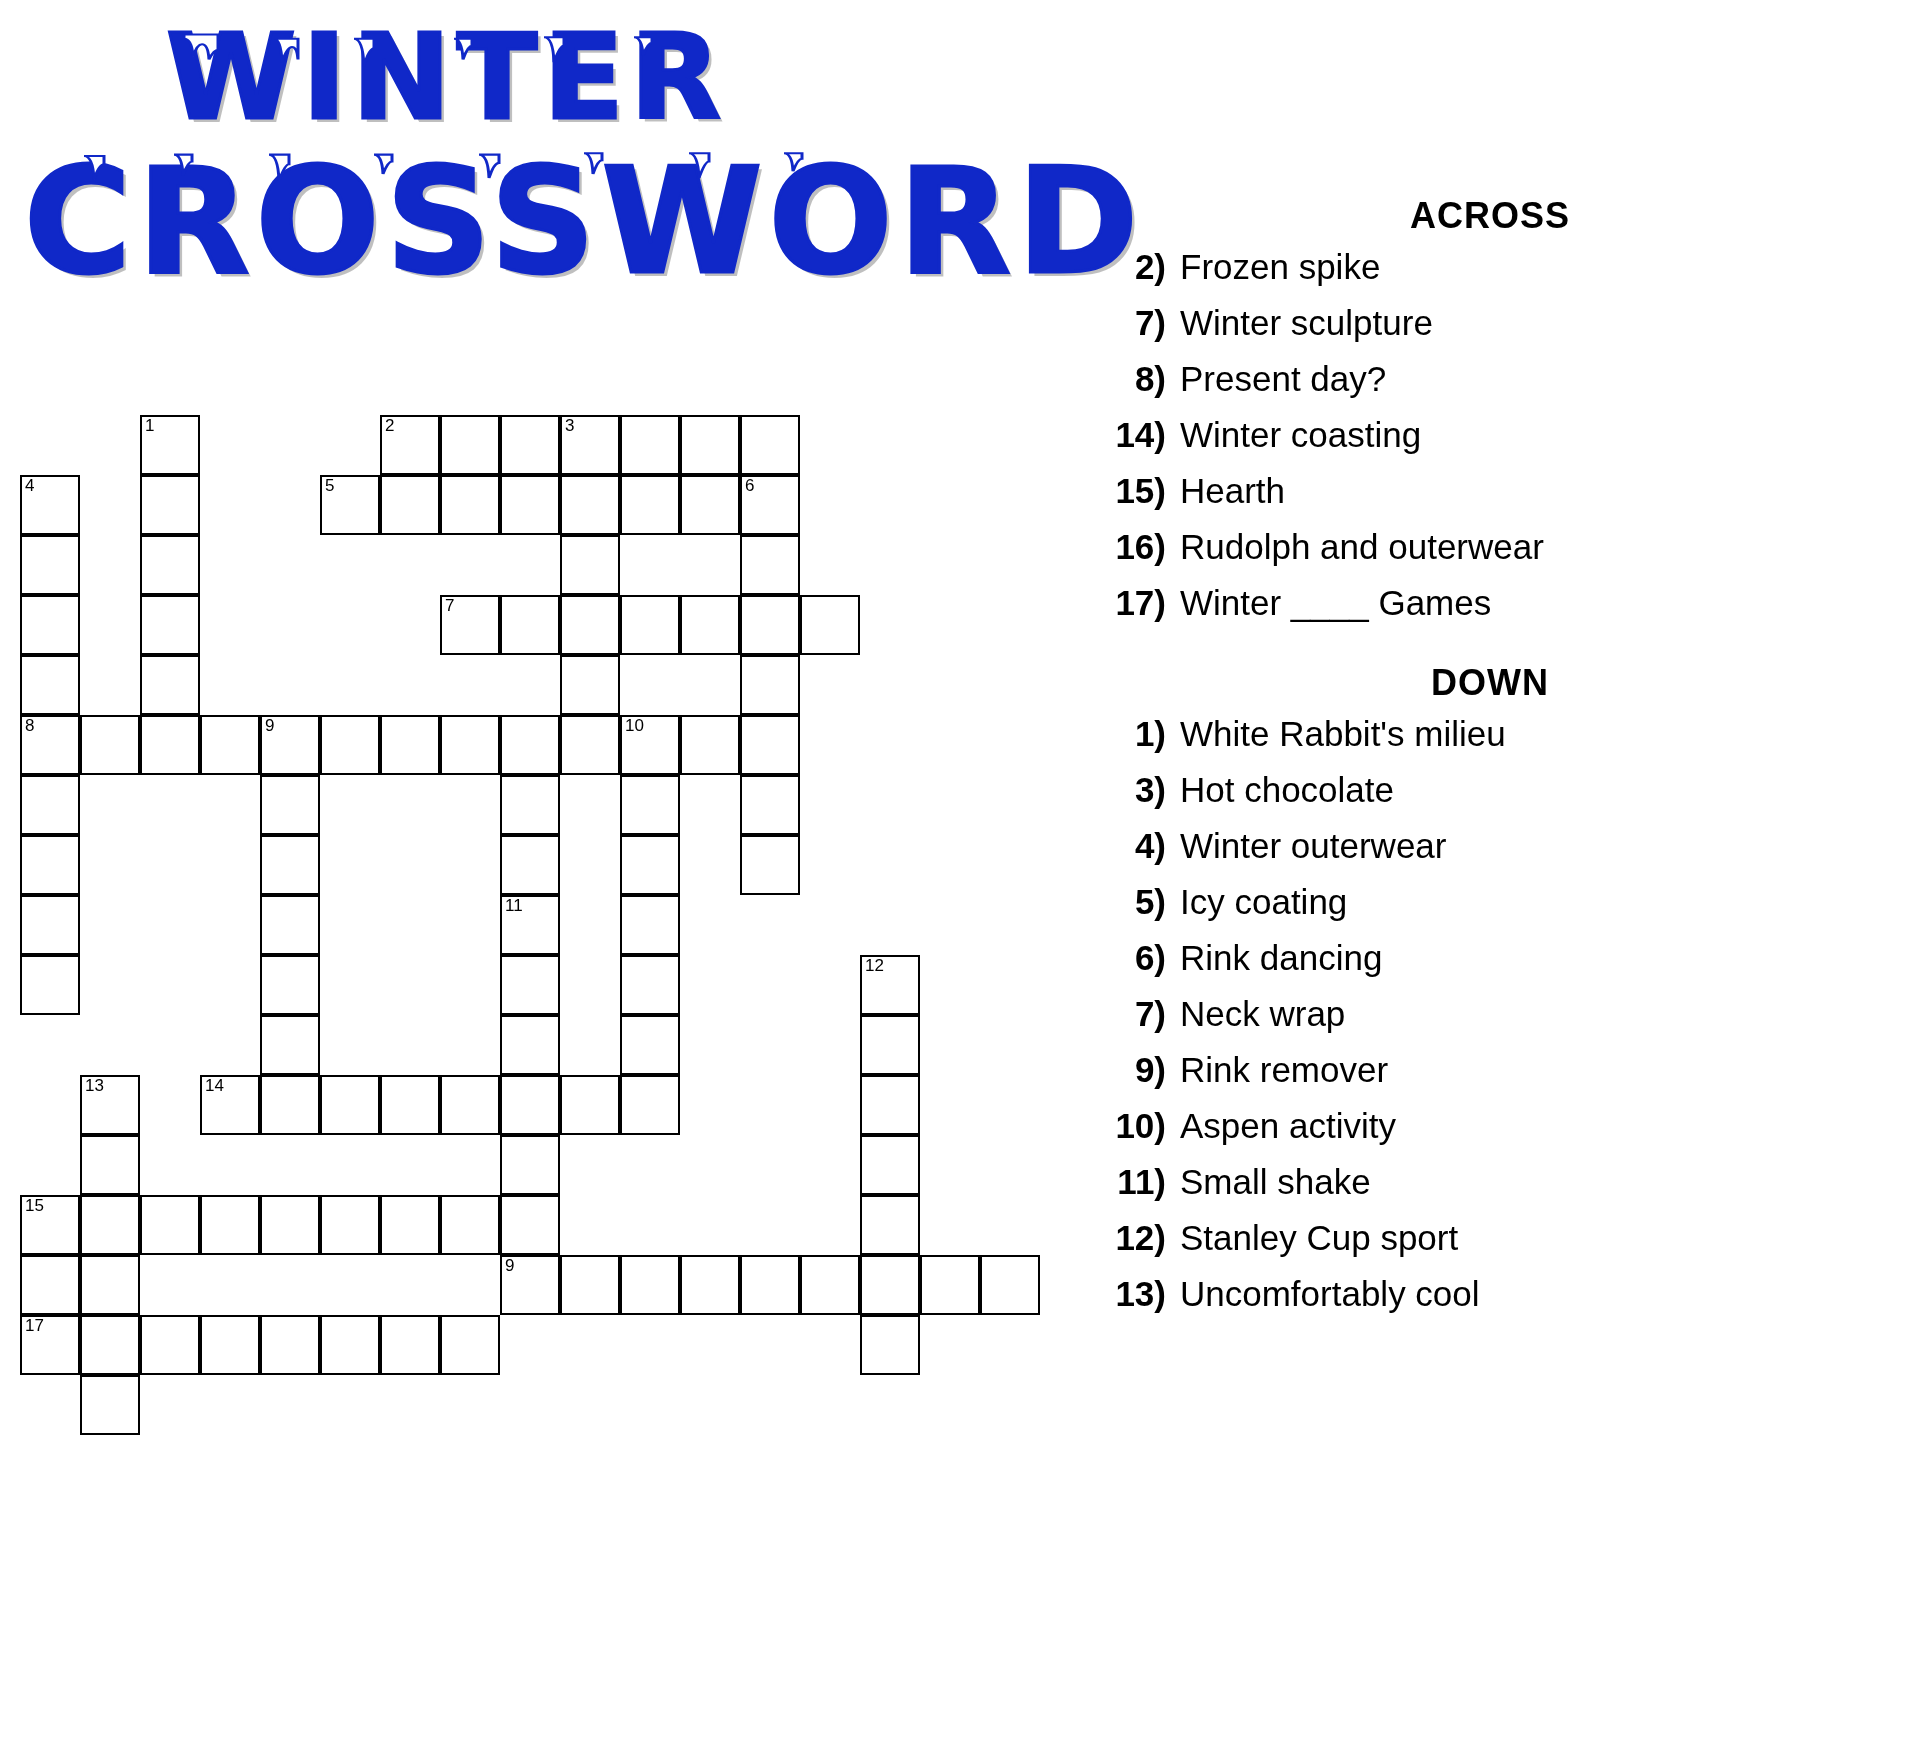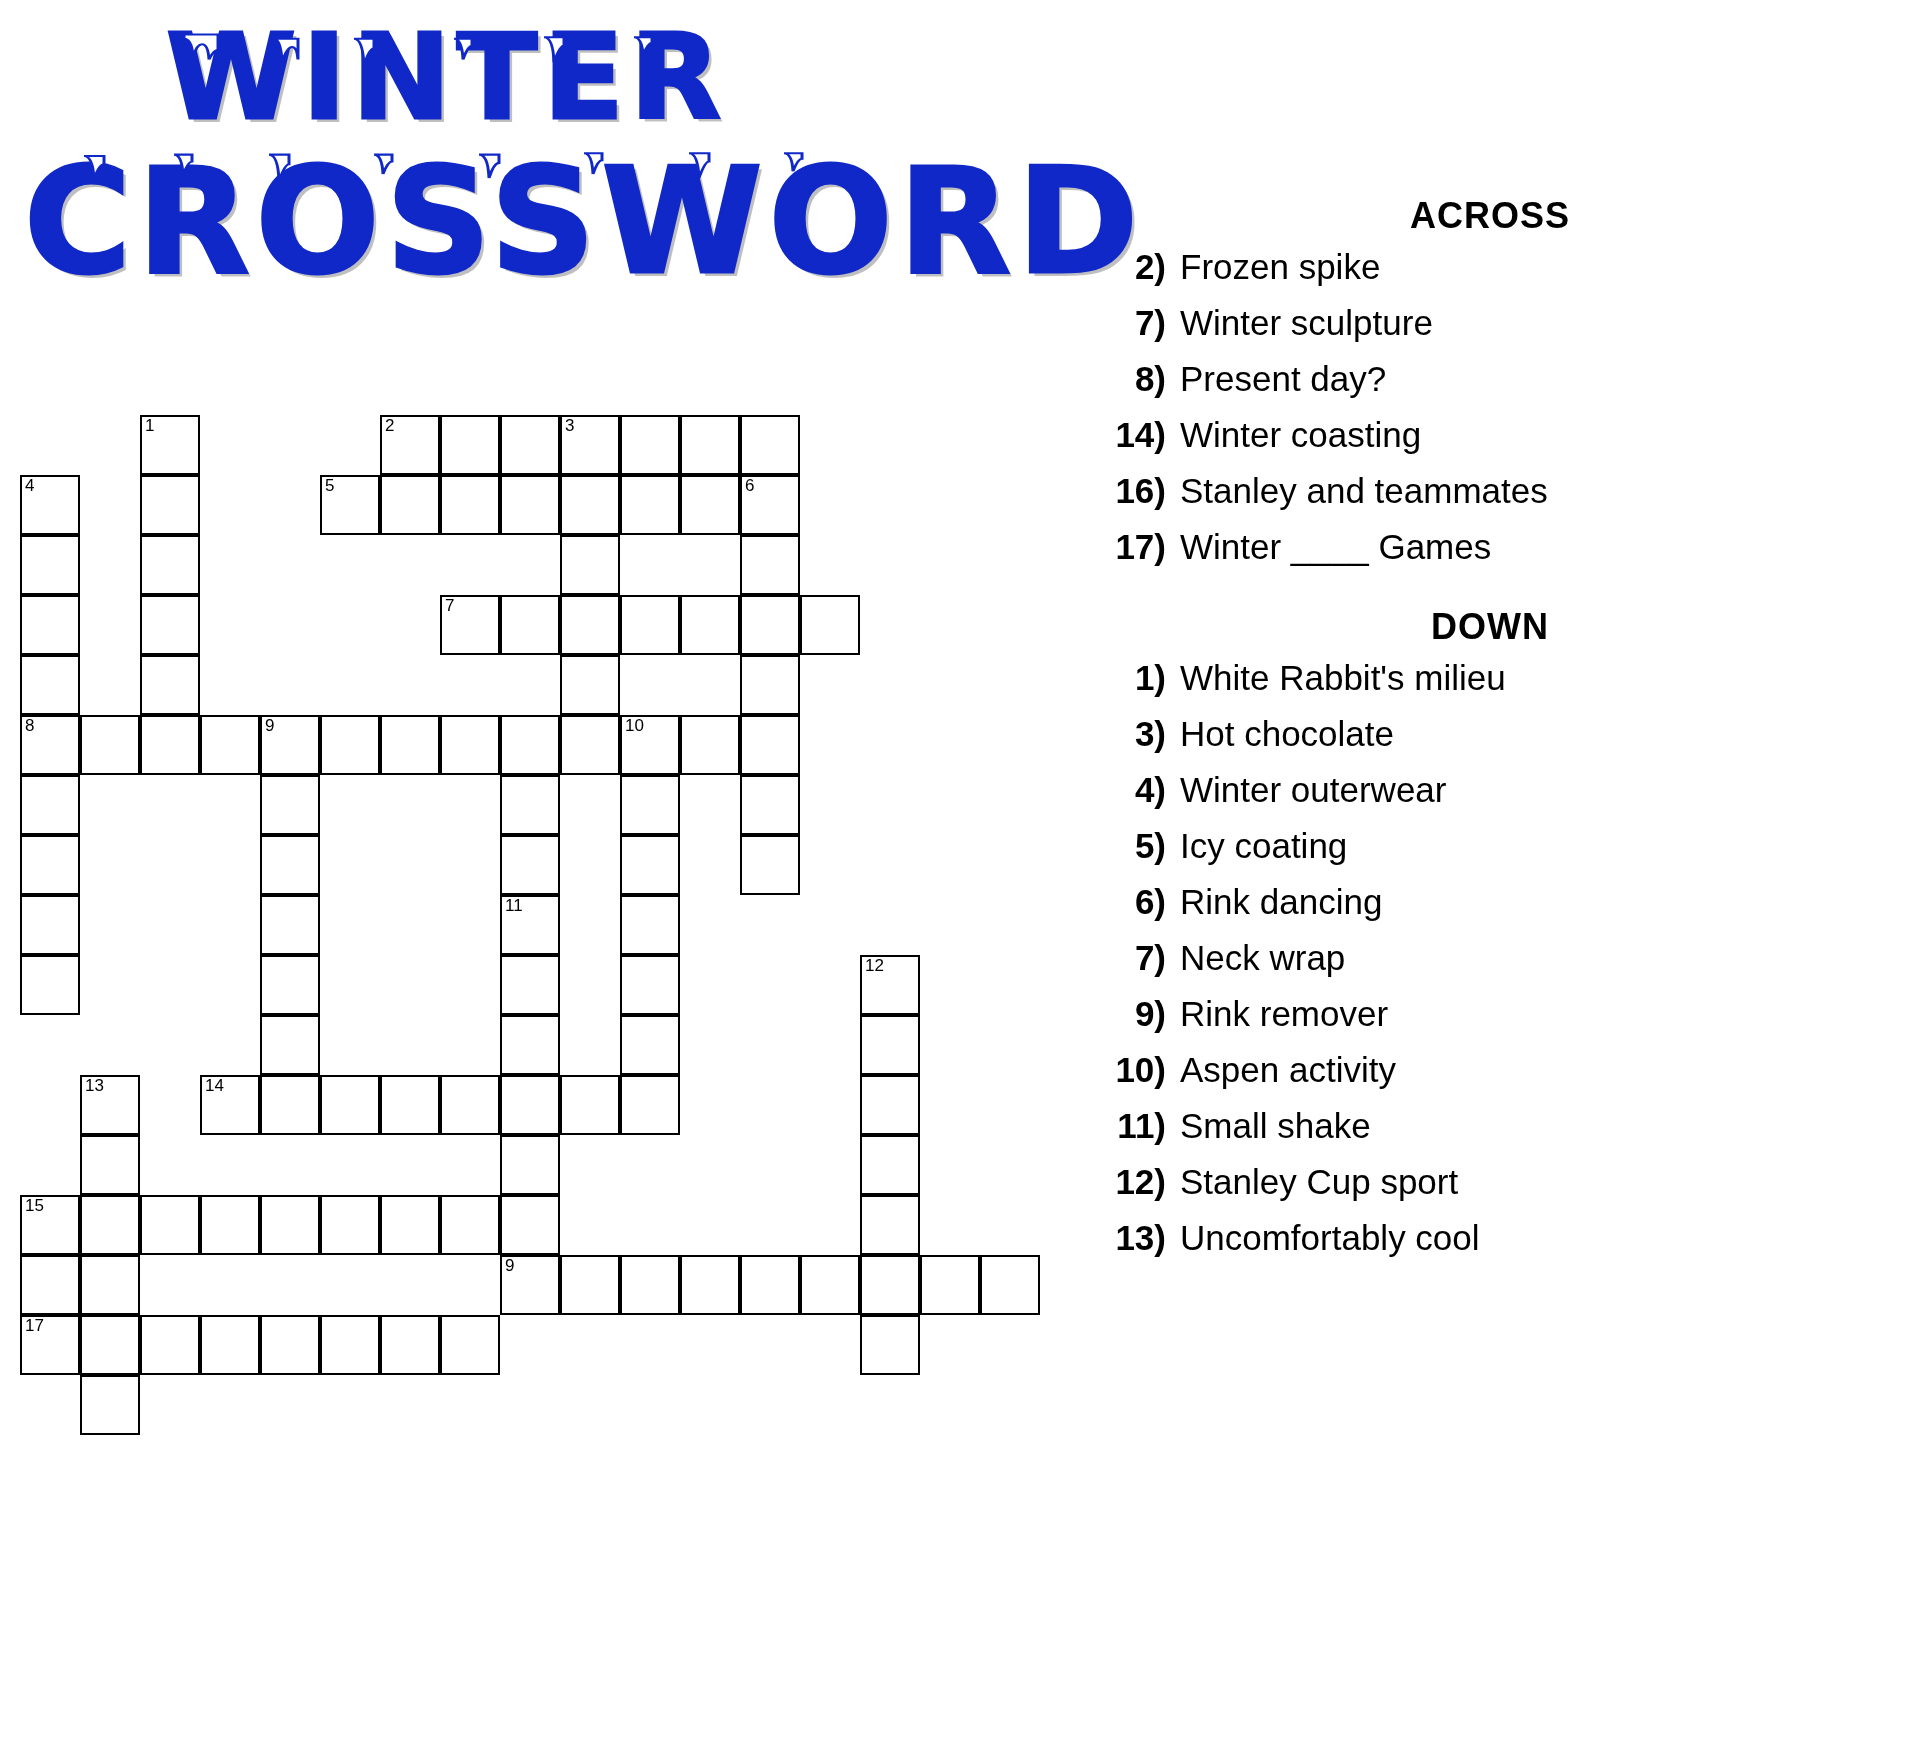--- a/index.html
+++ b/index.html
@@ -304,22 +304,26 @@
       </div>
       <div class="clue-row">
         <span class="clue-num">8)</span>
         <span class="clue-text">Present day?</span>
       </div>
       <div class="clue-row">
         <span class="clue-num">14)</span>
         <span class="clue-text">Winter coasting</span>
       </div>
       <div class="clue-row">
+        <span class="clue-num">15)</span>
+        <span class="clue-text">Hearth</span>
+      </div>
+      <div class="clue-row">
         <span class="clue-num">16)</span>
-        <span class="clue-text">Stanley and teammates</span>
+        <span class="clue-text">Rudolph and outerwear</span>
       </div>
       <div class="clue-row">
         <span class="clue-num">17)</span>
         <span class="clue-text">Winter ____ Games</span>
       </div>
     </div>
   <div class="clue-heading down">DOWN</div>
   <div id="down-list">
       <div class="clue-row">
         <span class="clue-num">1)</span>

